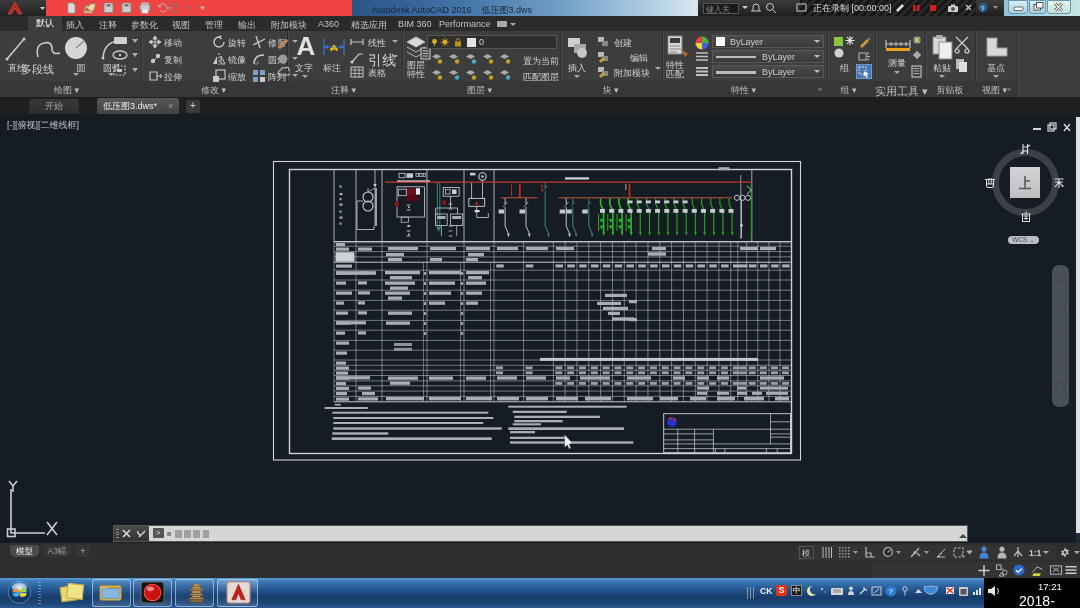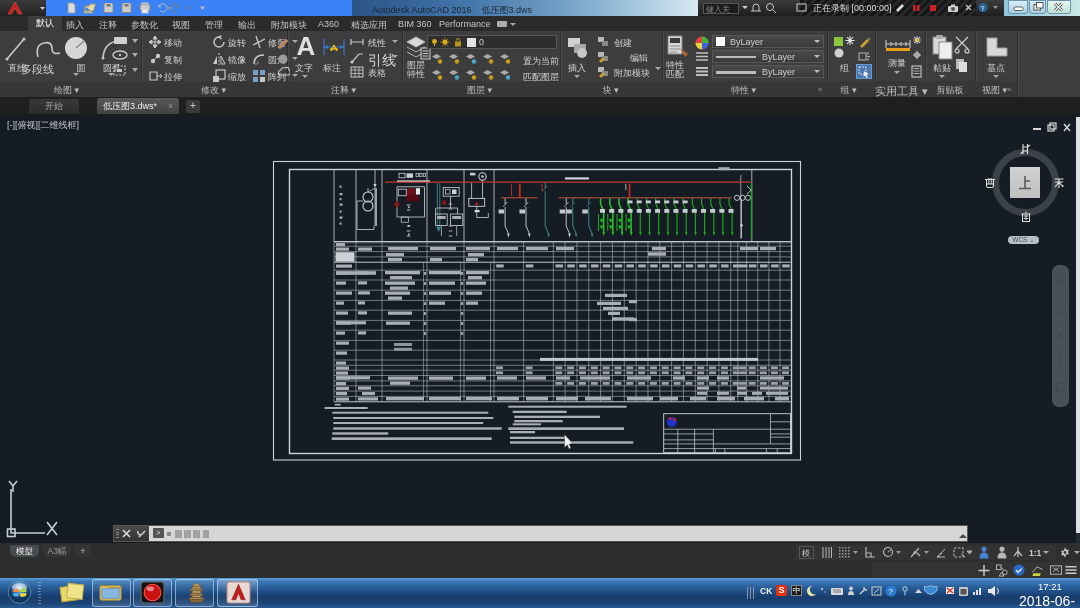--- a/index.html
+++ b/index.html
@@ -1,18 +1,18 @@
 <!DOCTYPE html>
 <html><head><meta charset="utf-8"><style>
 *{margin:0;padding:0;box-sizing:border-box}
 body{width:1080px;height:608px;overflow:hidden;font-family:"Liberation Sans",sans-serif;position:relative;background:#000}
 .a{position:absolute}
 </style></head><body>
 
-<div class="a" style="left:0;top:0;width:1080px;height:16px;background:#3b82f6">
+<div class="a" style="left:0;top:0;width:1080px;height:16px;background:#ef4444">
  <div class="a" style="left:352px;top:0;width:728px;height:16px;background:linear-gradient(90deg,#2d5584 0,#35639a 8%,#4a7cae 18%,#6f9cc4 28%,#9fc3dc 38%,#cfe2ee 46%,#e8f2f8 50%,#d8e9f2 56%,#a9cbe2 64%,#7fabcd 74%,#5e90b8 86%,#4f83ad 100%)"></div>
  <div class="a" style="left:372px;top:3.5px;font-size:9px;color:#1a2633">Autodesk AutoCAD 2016&nbsp;&nbsp;&nbsp;&nbsp;低压图3.dws</div>
 
  <div class="a" style="left:0;top:0;width:46px;height:16px;background:linear-gradient(#3a3a3a,#222)"></div>
  <svg class="a" style="left:6px;top:1px" width="40" height="14" viewBox="0 0 40 14">
    <path d="M2 13 L9 1 L16 13 L12.5 13 L9 7 L5.5 13 Z" fill="#c21f1f" stroke="#e05545" stroke-width="0.6"></path>
    <path d="M34 6 l5 0 l-2.5 3 z" fill="#cfcfcf"></path>
  </svg>
 
  <svg class="a" style="left:60px;top:2px" width="160" height="12" viewBox="0 0 160 12">
@@ -1073,21 +1073,21 @@
     </svg>
 <svg class="a" style="left:1049px;top:21px" width="14" height="13" viewBox="0 0 14 14">
       <rect x="1" y="2" width="12" height="9" fill="none" stroke="#b8b8b8"></rect>
       <path d="M4 8 l6 -4 m0 4 l-6 -4" stroke="#b8b8b8"></path>
     </svg>
 <svg class="a" style="left:1064px;top:21px" width="14" height="13" viewBox="0 0 14 14">
       <path d="M1 3 h12 M1 6.5 h12 M1 10 h12" stroke="#c8c8c8" stroke-width="1.8"></path>
     </svg>
 </div>
 
-<div class="a" style="left:0;top:578px;width:1080px;height:30px;background:linear-gradient(#57a0d8 0,#3d7ab8 10%,#2a5f9a 30%,#1d4a80 50%,#173c6a 65%,#1d4678 85%,#2a5a92 100%)">
+<div class="a" style="left:0;top:578px;width:984px;height:30px;background:linear-gradient(#57a0d8 0,#3d7ab8 10%,#2a5f9a 30%,#1d4a80 50%,#173c6a 65%,#1d4678 85%,#2a5a92 100%)">
  <svg class="a" style="left:4px;top:-1px" width="31" height="31" viewBox="0 0 40 32">
   <defs>
         <radialGradient id="orbg" cx="0.5" cy="0.3">
           <stop offset="0" stop-color="#cfe6f5"></stop>
           <stop offset="0.45" stop-color="#5590c2"></stop>
           <stop offset="0.8" stop-color="#1d4a7c"></stop>
           <stop offset="1" stop-color="#12355c"></stop>
         </radialGradient>
       </defs>
   <circle cx="20" cy="15.5" r="14.5" fill="url(#orbg)" stroke="#7ab0d8" stroke-width="0.8"></circle>

